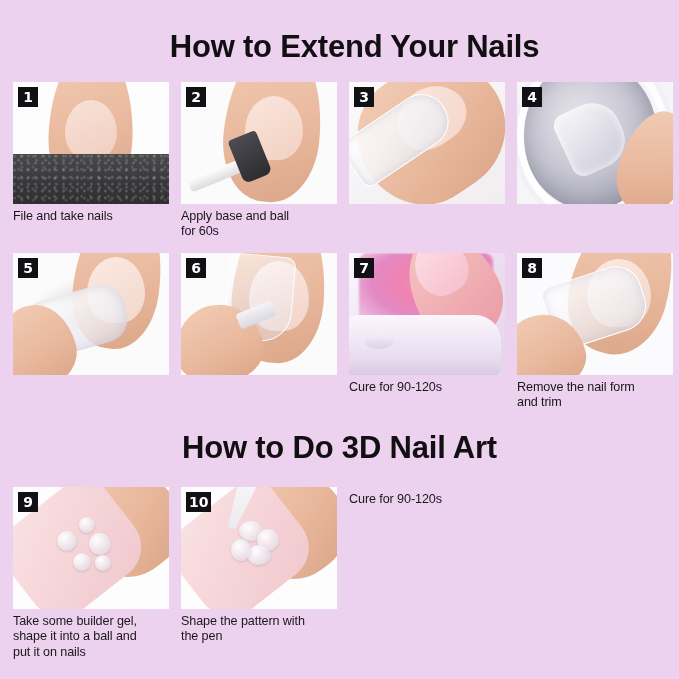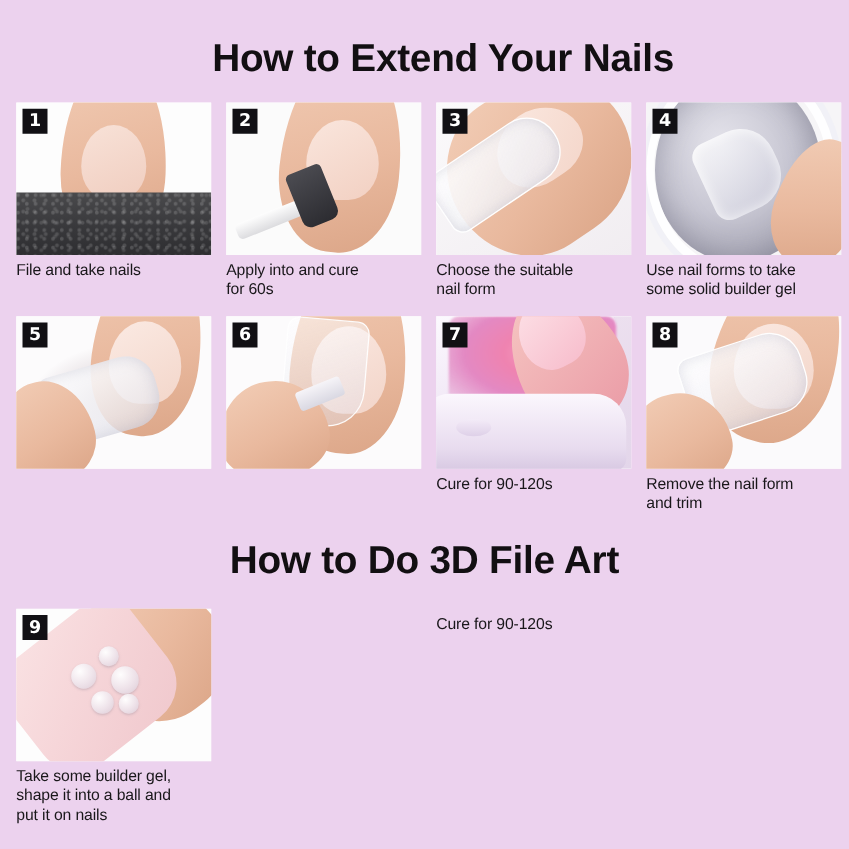--- a/index.html
+++ b/index.html
@@ -431,51 +431,47 @@
       <div class="photo">
         <div class="scene">
           <div class="s2-bg"></div>
           <div class="finger s2-finger"></div>
           <div class="nailplate s2-nail"></div>
           <div class="s2-handle"></div>
           <div class="s2-brush"></div>
         </div>
         <div class="badge">2</div>
       </div>
-      <div class="caption">Apply into and cure
+      <div class="caption">Apply base and ball
 for 60s</div>
     </div>
 
     <div class="cell">
       <div class="photo">
         <div class="scene">
           <div class="s3-bg"></div>
           <div class="finger s3-finger"></div>
           <div class="nailplate s3-nail"></div>
           <div class="s3-form"></div>
         </div>
         <div class="badge">3</div>
       </div>
-      <div class="caption">Choose the suitable
-nail form</div>
     </div>
 
     <div class="cell">
       <div class="photo">
         <div class="scene">
           <div class="s4-bg"></div>
           <div class="s4-jar"></div>
           <div class="s4-rim"></div>
           <div class="s4-gel"></div>
           <div class="finger s4-thumb"></div>
         </div>
         <div class="badge">4</div>
       </div>
-      <div class="caption">Use nail forms to take
-some solid builder gel</div>
     </div>
 
   </div>
 
   <div class="row" id="row-2">
 
     <div class="cell">
       <div class="photo">
         <div class="scene">
           <div class="s5-bg"></div>
@@ -529,21 +525,21 @@
           <div class="finger s8-thumb"></div>
         </div>
         <div class="badge">8</div>
       </div>
       <div class="caption">Remove the nail form
 and trim</div>
     </div>
 
   </div>
 
-  <h1 class="section-title" id="title-2">How to Do 3D File Art</h1>
+  <h1 class="section-title" id="title-2">How to Do 3D Nail Art</h1>
 
   <div class="row" id="row-3">
 
     <div class="cell">
       <div class="photo">
         <div class="scene">
           <div class="s9-bg"></div>
           <div class="finger s9-finger"></div>
           <div class="nailplate s9-nail"></div>
           <div class="bead" style="left:44px;top:44px;width:20px;height:20px;"></div>
@@ -553,20 +549,35 @@
           <div class="bead" style="left:82px;top:68px;width:16px;height:16px;"></div>
         </div>
         <div class="badge">9</div>
       </div>
       <div class="caption">Take some builder gel,
 shape it into a ball and
 put it on nails</div>
     </div>
 
     <div class="cell">
+      <div class="photo">
+        <div class="scene">
+          <div class="s10-bg"></div>
+          <div class="finger s10-finger"></div>
+          <div class="nailplate s10-nail"></div>
+          <div class="petal" style="left:58px;top:34px;width:24px;height:20px;"></div>
+          <div class="petal" style="left:76px;top:42px;width:22px;height:22px;"></div>
+          <div class="petal" style="left:66px;top:58px;width:24px;height:20px;"></div>
+          <div class="petal" style="left:50px;top:52px;width:20px;height:22px;"></div>
+          <div class="s10-pen"></div>
+        </div>
+        <div class="badge">10</div>
+      </div>
+      <div class="caption">Shape the pattern with
+the pen</div>
     </div>
 
     <div class="cell">
       <div class="caption">Cure for 90-120s</div>
     </div>
 
 
   </div>
 
 </div>

